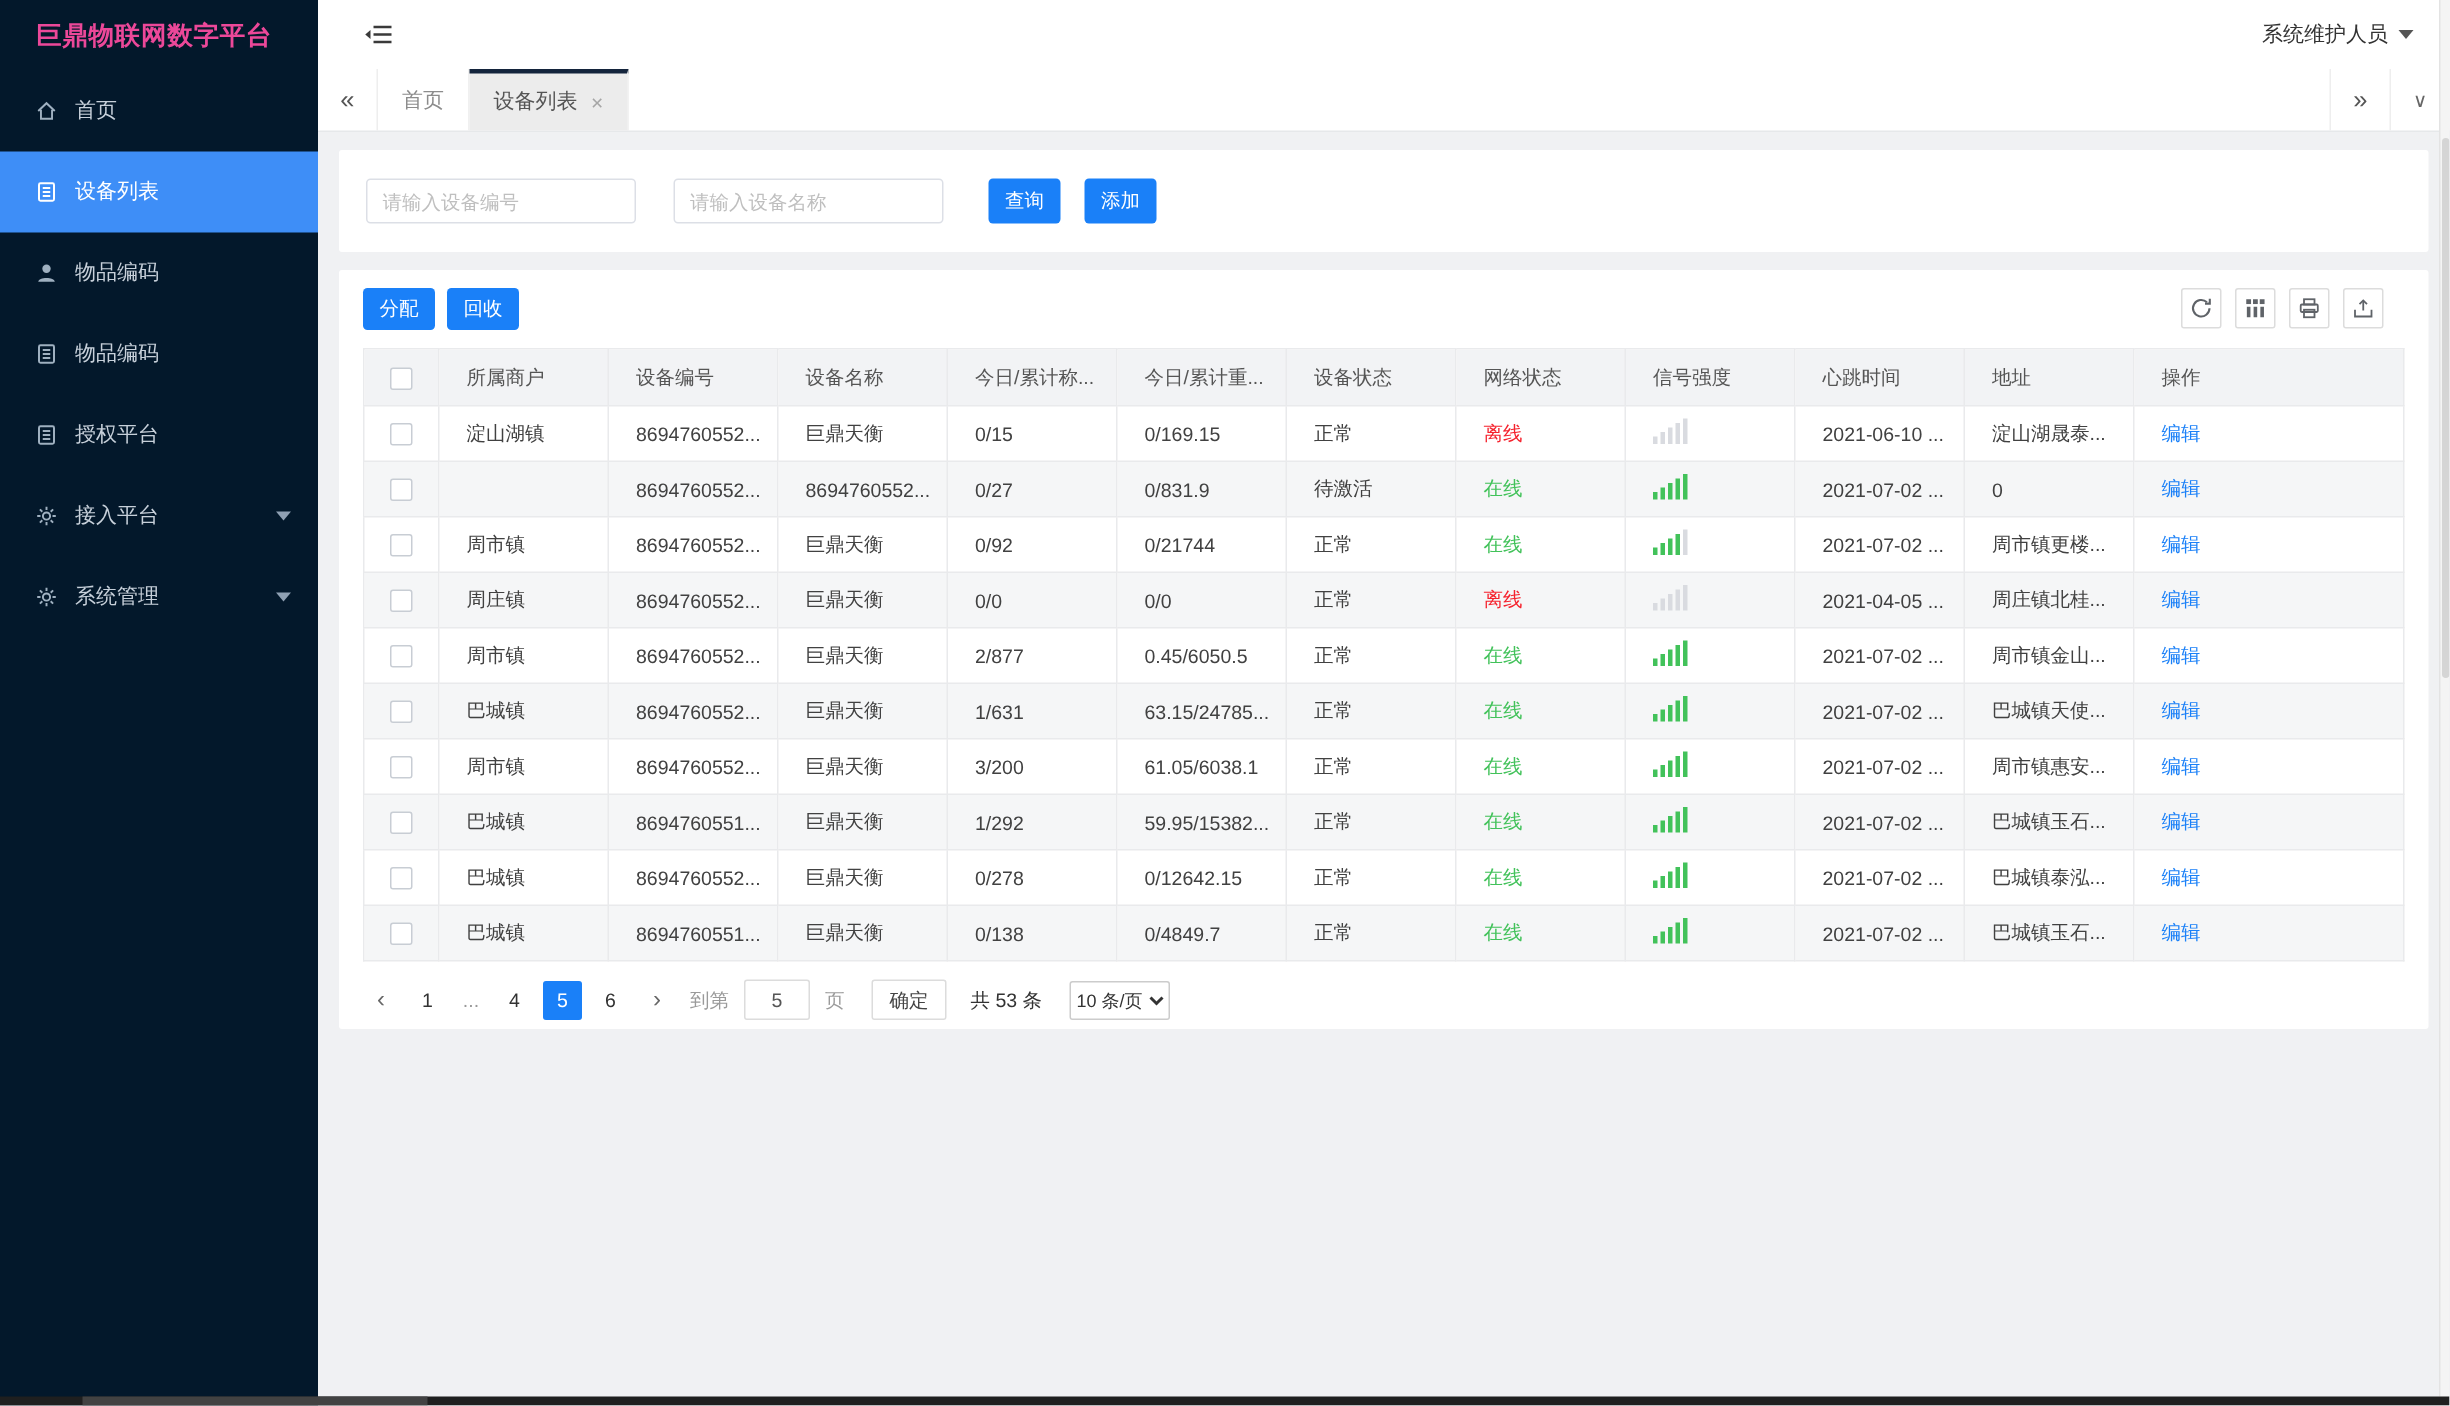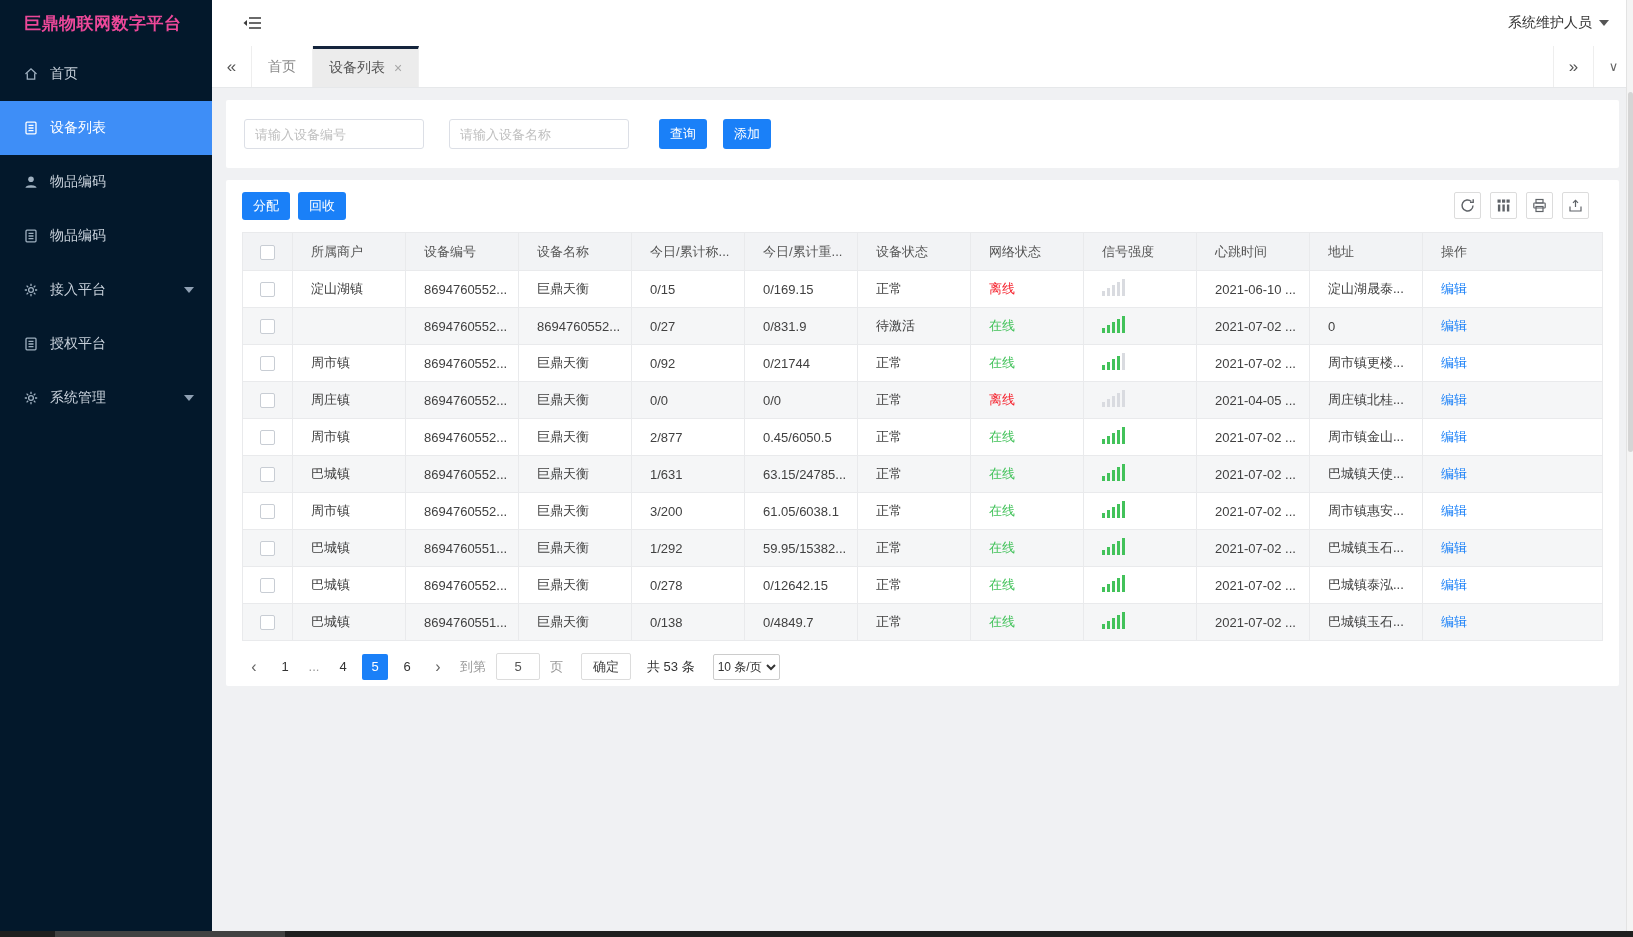--- a/index.html
+++ b/index.html
@@ -125,36 +125,36 @@
           </svg>
       </span>
       <span>物品编码</span>
     </div>
 
 
 
     <div class="side-item">
       <span class="icn">
         <svg viewBox="0 0 16 16" fill="none" stroke="currentColor" stroke-width="1.3">
+            <rect x="3" y="2.2" width="10" height="11.6" rx="1"></rect>
+            <path d="M5.5 5.3h5M5.5 8h5M5.5 10.7h5"></path>
+          </svg>
+      </span>
+      <span>授权平台</span>
+    </div>
+
+    <div class="side-item">
+      <span class="icn">
+        <svg viewBox="0 0 16 16" fill="none" stroke="currentColor" stroke-width="1.3">
             <circle cx="8" cy="8" r="2.4"></circle>
             <path d="M8 1.8v2.2M8 12v2.2M1.8 8h2.2M12 8h2.2M3.6 3.6l1.6 1.6M10.8 10.8l1.6 1.6M3.6 12.4l1.6-1.6M10.8 5.2l1.6-1.6"></path>
           </svg>
       </span>
       <span>接入平台</span>
       <span class="caret-down"></span>
-    </div>
-
-    <div class="side-item">
-      <span class="icn">
-        <svg viewBox="0 0 16 16" fill="none" stroke="currentColor" stroke-width="1.3">
-            <rect x="3" y="2.2" width="10" height="11.6" rx="1"></rect>
-            <path d="M5.5 5.3h5M5.5 8h5M5.5 10.7h5"></path>
-          </svg>
-      </span>
-      <span>授权平台</span>
     </div>
 
     <div class="side-item">
       <span class="icn">
         <svg viewBox="0 0 16 16" fill="none" stroke="currentColor" stroke-width="1.3">
             <circle cx="8" cy="8" r="2.4"></circle>
             <path d="M8 1.8v2.2M8 12v2.2M1.8 8h2.2M12 8h2.2M3.6 3.6l1.6 1.6M10.8 10.8l1.6 1.6M3.6 12.4l1.6-1.6M10.8 5.2l1.6-1.6"></path>
           </svg>
       </span>
       <span>系统管理</span>

